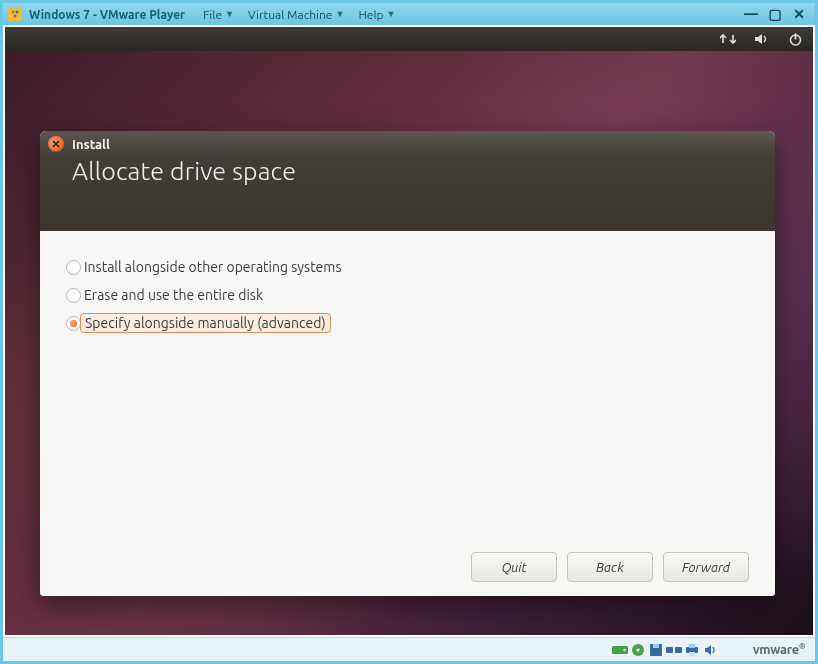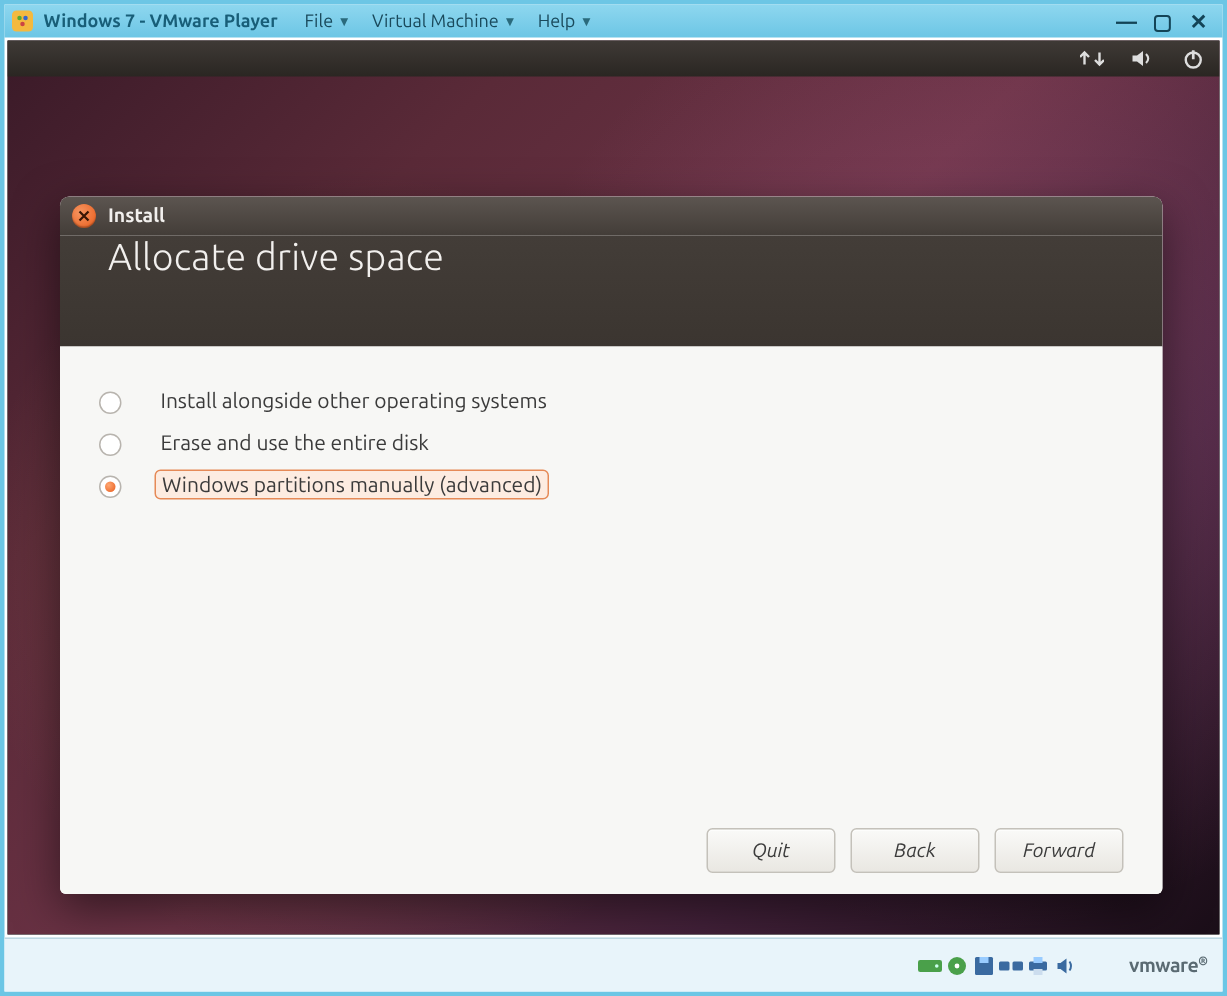--- a/index.html
+++ b/index.html
@@ -160,22 +160,22 @@
 .dialog-body {
   flex: 1;
   background: #f7f7f5;
   padding: 22px 26px 14px 26px;
   display: flex;
   flex-direction: column;
 }
 
 .radio-row {
   display: flex;
-  align-items: flex-end;
-  gap: 23px;
+  align-items: center;
+  gap: 0;
   padding: 5px 0;
   font-size: 14px;
   color: #3b3b3b;
 }
 .radio-row .radio {
   width: 15px;
   height: 15px;
   border: 1px solid #b8b4ae;
   background: #fff;
   border-radius: 50%;
@@ -218,21 +218,21 @@
   font-size: 13px;
   display: flex;
   align-items: center;
   justify-content: center;
   cursor: default;
   box-shadow: 0 1px 0 rgba(255,255,255,0.6) inset;
 }
 
 
 .vmware-status {
-  height: 36px;
+  height: 24px;
   background: #e8f4fa;
   border-top: 1px solid #bcd7e2;
   display: flex;
   align-items: center;
   justify-content: flex-end;
   padding: 0 10px;
   gap: 17px;
 }
 .status-icons {
   display: flex;
@@ -336,21 +336,21 @@
           <span class="radio-label">Install alongside other operating systems</span>
         </label>
 
         <label class="radio-row">
           <span class="radio"></span>
           <span class="radio-label">Erase and use the entire disk</span>
         </label>
 
         <label class="radio-row">
           <span class="radio checked"></span>
-          <span class="radio-label focused">Windows partitions manually (advanced)</span>
+          <span class="radio-label focused">Specify alongside manually (advanced)</span>
         </label>
 
         <div class="dialog-footer">
           <div class="btn">
               <span>Quit</span>
             </div>
           <div class="btn">
               <span>Back</span>
             </div>
           <div class="btn">

